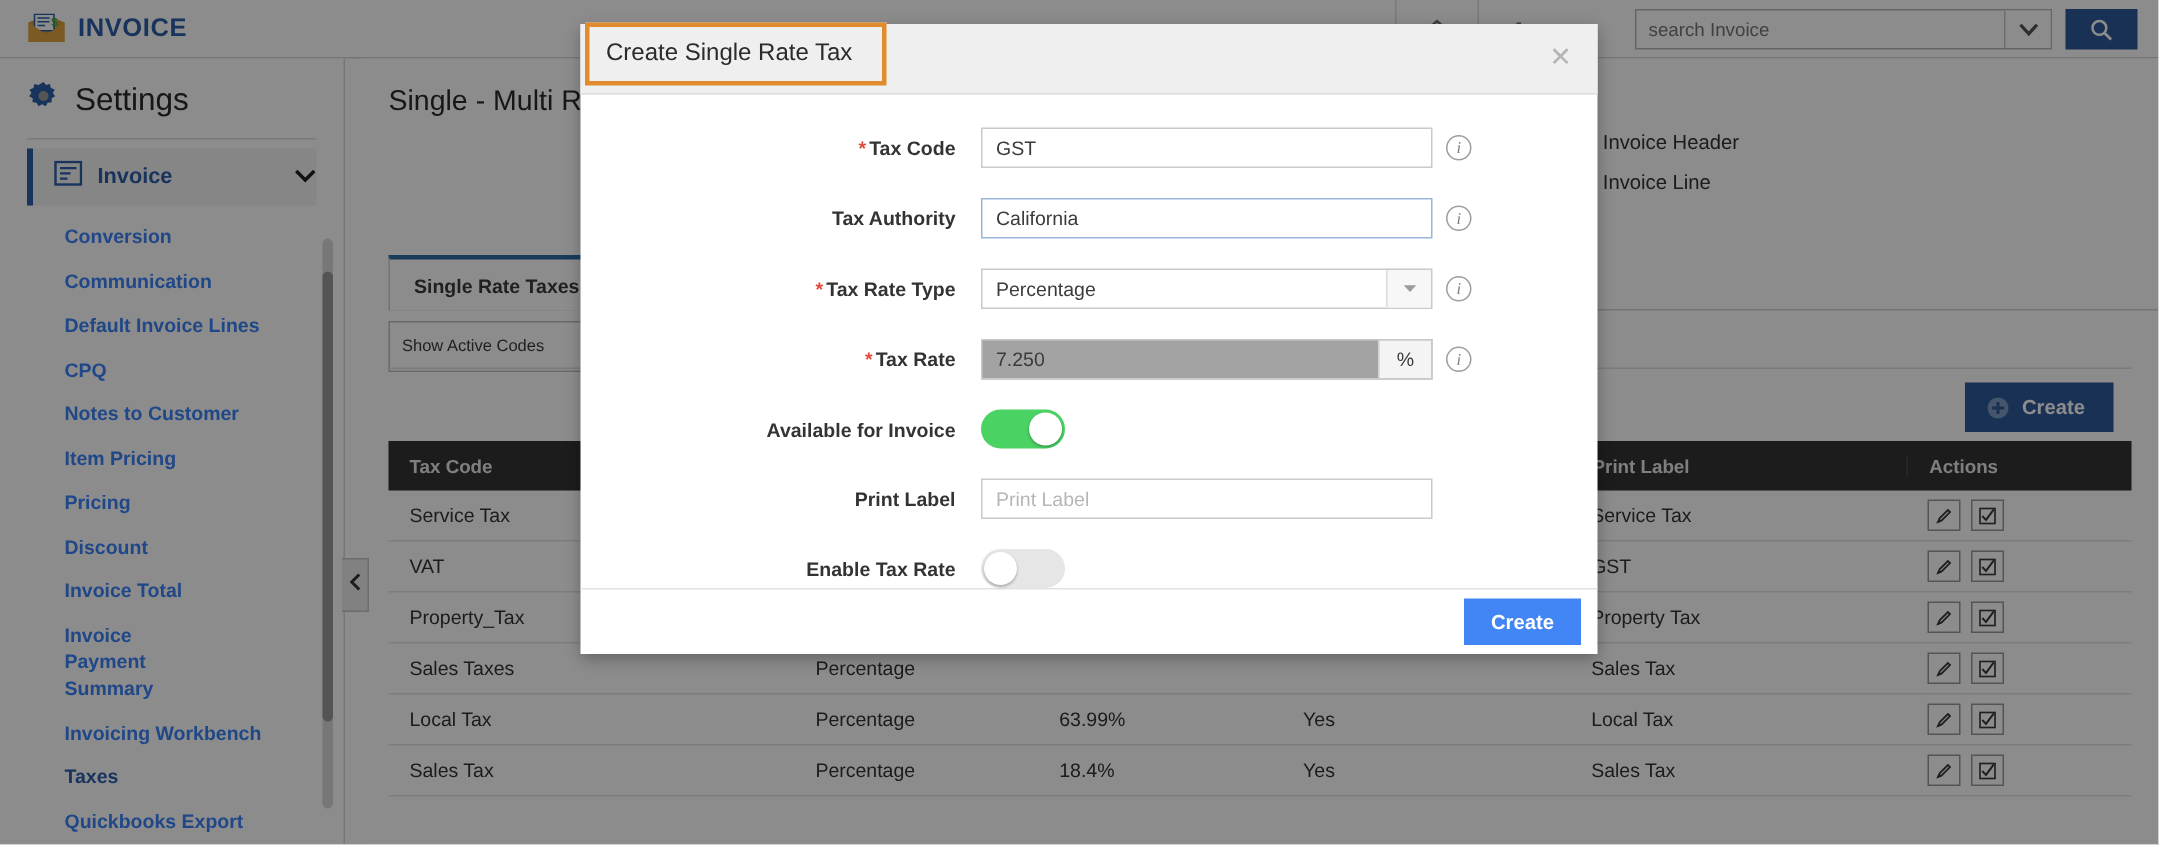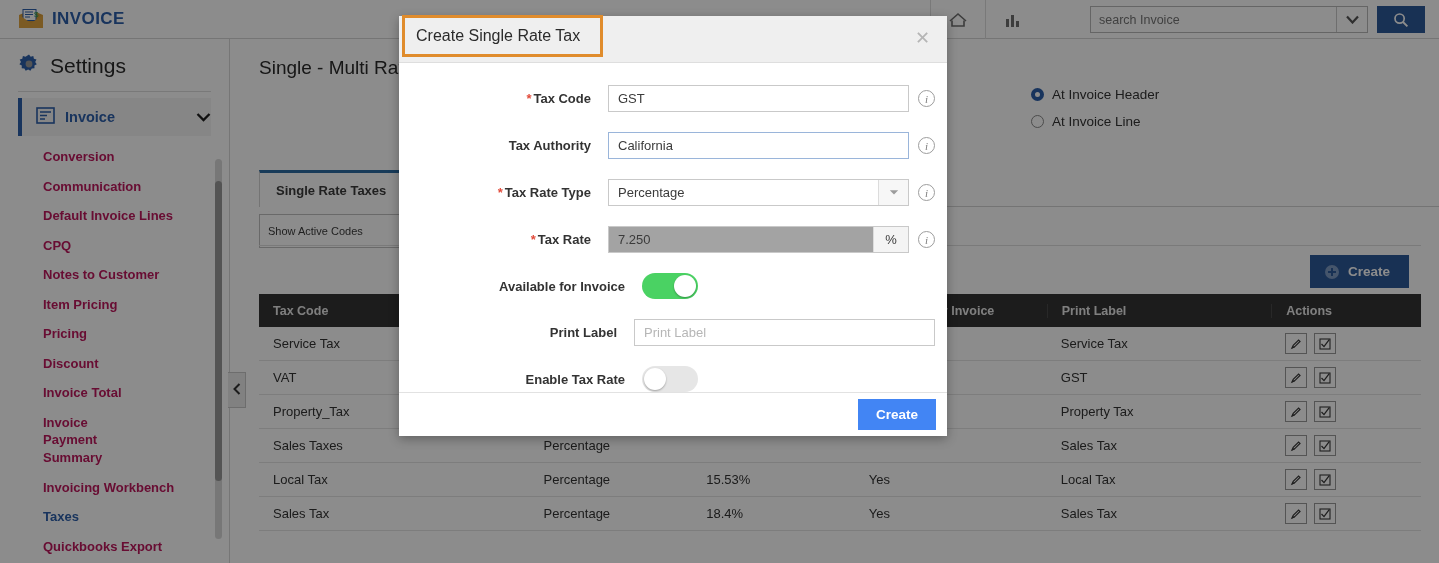--- a/index.html
+++ b/index.html
@@ -69,21 +69,21 @@
   .side-sep { height: 1px; background: #dcdcdc; margin: 0 18px; }
   .side-group {
     display: flex; align-items: center; gap: 10px;
     height: 38px; margin: 6px 18px 0 18px; padding-left: 14px;
     border-left: 4px solid #2d5faa; background: #f4f4f4; position: relative;
   }
   .side-group-label { color: #2d5faa; font-size: 14.5px; font-weight: bold; flex: 1; }
   .side-items { margin-top: 6px; }
   .side-item {
     padding: 6px 18px 6px 43px; font-size: 13px; font-weight: bold;
-    color: #be185d; line-height: 1.35; cursor: pointer;
+    color: #3b82f6; line-height: 1.35; cursor: pointer;
   }
   .side-item.active { color: #2d5faa; }
   .side-scroll {
     position: absolute; right: 7px; top: 120px; width: 7px; height: 380px;
     background: #d9d9d9; border-radius: 4px;
   }
   .side-scroll i {
     position: absolute; left: 0; top: 22px; width: 7px; height: 300px;
     background: #9a9a9a; border-radius: 4px; display: block;
   }
@@ -175,38 +175,38 @@
     margin-right: 7px; cursor: pointer;
   }
 
   
   .dim {
     position: absolute; inset: 0; background: rgba(0,0,0,0.45); z-index: 10;
   }
 
   
   .modal {
-    position: absolute; left: 399px; top: 16px; width: 548px; height: 420px;
+    position: absolute; left: 387px; top: 16px; width: 678px; height: 420px;
     background: #ffffff; z-index: 20;
     box-shadow: 0 3px 10px rgba(0,0,0,.3);
   }
   .modal-head {
     height: 47px; background: #efefef; border-bottom: 1px solid #dedede;
     display: flex; align-items: center; position: relative;
   }
   .modal-title-box {
     position: absolute; left: 3px; top: -1px;
     border: 3px solid #e08c2c; padding: 9px 20px 9px 11px; background: #efefef;
   }
   .modal-title { font-size: 16px; color: #2b2b2b; font-weight: normal; white-space: nowrap; }
   .modal-close {
     position: absolute; right: 17px; top: 13px; font-size: 18px;
     color: #b5b5b5; cursor: pointer; line-height: 1;
   }
-  .modal-body { padding: 22px 12px 8px 0; height: 329px; }
+  .modal-body { padding: 22px 12px 8px 0; height: 329px; margin-left: 24px; }
   .frow {
     display: flex; align-items: center; margin-bottom: 20px;
   }
   .flabel {
     width: 243px; text-align: right; padding-right: 17px;
     font-size: 13px; font-weight: bold; color: #333; white-space: nowrap;
   }
   .req { color: #e24b3b; margin-right: 2px; font-size: 13px; }
   .fctl { display: flex; align-items: center; gap: 9px; }
   .finput {
@@ -489,21 +489,21 @@
                 </span><span class="act-btn">
                   <svg width="12" height="12" viewBox="0 0 12 12">
                     <rect x="1" y="1" width="10" height="10" fill="none" stroke="#3a3a3a" stroke-width="1.1"></rect>
                     <path d="M2.5 6 L5 8.6 L10.2 1.6" fill="none" stroke="#3a3a3a" stroke-width="1.3"></path>
                   </svg>
                 </span></div>
             </div>
             <div class="tbl-row">
               <div class="c1">Local Tax</div>
               <div class="c2">Percentage</div>
-              <div class="c3">15.53%</div>
+              <div class="c3">63.99%</div>
               <div class="c4">Yes</div>
               <div class="c5">Local Tax</div>
               <div class="c6"><span class="act-btn">
                   <svg width="12" height="12" viewBox="0 0 12 12">
                     <path d="M2 10 L3.2 7.4 L8.6 2 L10 3.4 L4.6 8.8 Z" fill="none" stroke="#3a3a3a" stroke-width="1.2"></path>
                     <line x1="2" y1="10" x2="4.6" y2="8.8" stroke="#3a3a3a" stroke-width="1.2"></line>
                   </svg>
                 </span><span class="act-btn">
                   <svg width="12" height="12" viewBox="0 0 12 12">
                     <rect x="1" y="1" width="10" height="10" fill="none" stroke="#3a3a3a" stroke-width="1.1"></rect>

